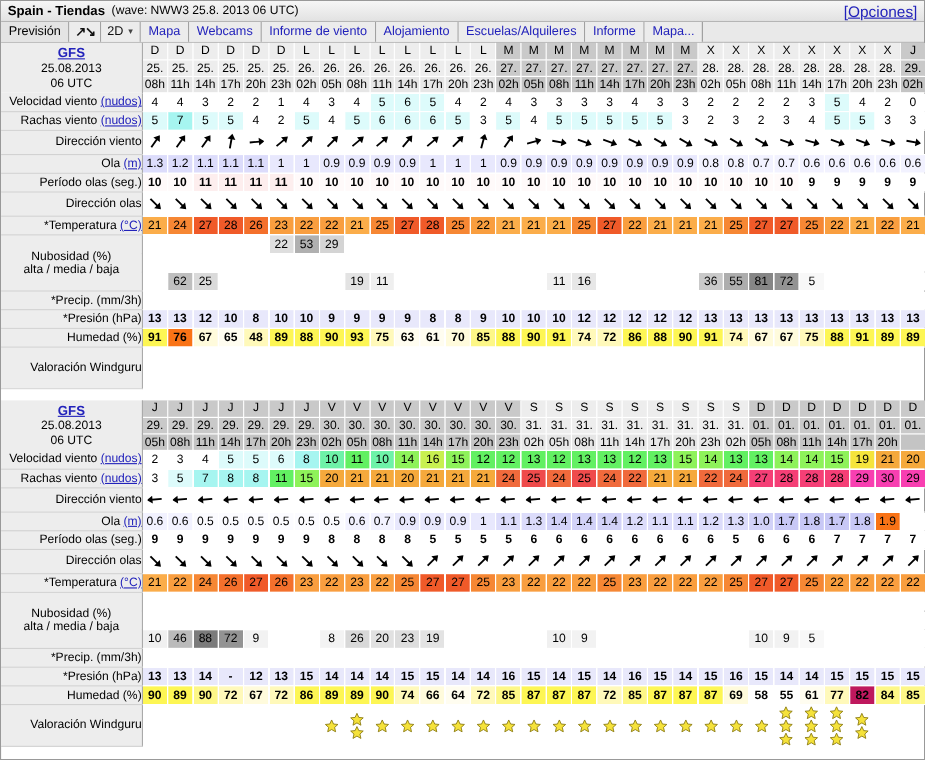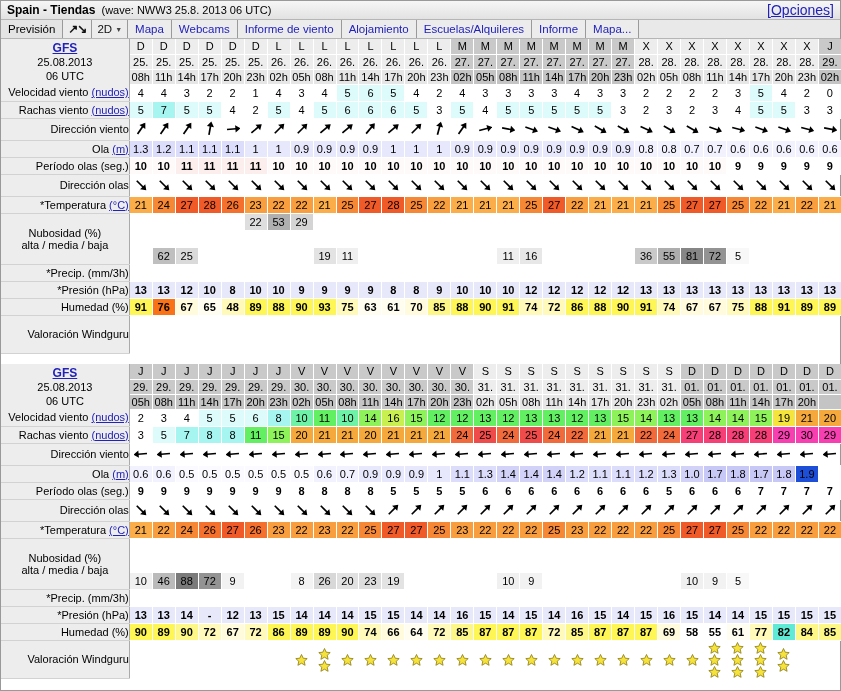--- a/index.html
+++ b/index.html
@@ -1685,21 +1685,21 @@
             <td class="cell" style="background:#dcdcfb">1.2</td>
             <td class="cell" style="background:#dcdcfb">1.1</td>
             <td class="cell" style="background:#dcdcfb">1.1</td>
             <td class="cell" style="background:#dcdcfb">1.2</td>
             <td class="cell" style="background:#dcdcfb">1.3</td>
             <td class="cell" style="background:#d2d2f8">1.0</td>
             <td class="cell" style="background:#c8c8f6">1.7</td>
             <td class="cell" style="background:#c8c8f6">1.8</td>
             <td class="cell" style="background:#c8c8f6">1.7</td>
             <td class="cell" style="background:#c8c8f6">1.8</td>
-            <td class="cell" style="background:#1d4ed8">1.9</td>
+            <td class="cell" style="background:#f97316">1.9</td>
             <td class="cell" style="background:#ffffff"></td>
           </tr>
           <tr>
             <td class="lbl">Período olas (seg.)</td>
             <td class="cell bold" style="background:#ffffff">9</td>
             <td class="cell bold" style="background:#ffffff">9</td>
             <td class="cell bold" style="background:#ffffff">9</td>
             <td class="cell bold" style="background:#ffffff">9</td>
             <td class="cell bold" style="background:#ffffff">9</td>
             <td class="cell bold" style="background:#ffffff">9</td>
@@ -2208,21 +2208,21 @@
             <td class="cell bold" style="background:#fff9ba">72</td>
             <td class="cell bold" style="background:#fdf787">85</td>
             <td class="cell bold" style="background:#fdf654">87</td>
             <td class="cell bold" style="background:#fdf654">87</td>
             <td class="cell bold" style="background:#fdf654">87</td>
             <td class="cell bold" style="background:#fffbdc">69</td>
             <td class="cell bold" style="background:#ffffff">58</td>
             <td class="cell bold" style="background:#ffffff">55</td>
             <td class="cell bold" style="background:#fffdf0">61</td>
             <td class="cell bold" style="background:#fff9ba">77</td>
-            <td class="cell bold" style="background:#5eead4">82</td>
+            <td class="cell bold" style="background:#be185d">82</td>
             <td class="cell bold" style="background:#fdf787">84</td>
             <td class="cell bold" style="background:#fdf787">85</td>
           </tr>
           <tr>
             <td class="lbl" style="height:38px;vertical-align:middle">Valoración Windguru</td>
             <td class="stars"></td>
             <td class="stars"></td>
             <td class="stars"></td>
             <td class="stars"></td>
             <td class="stars"></td>

